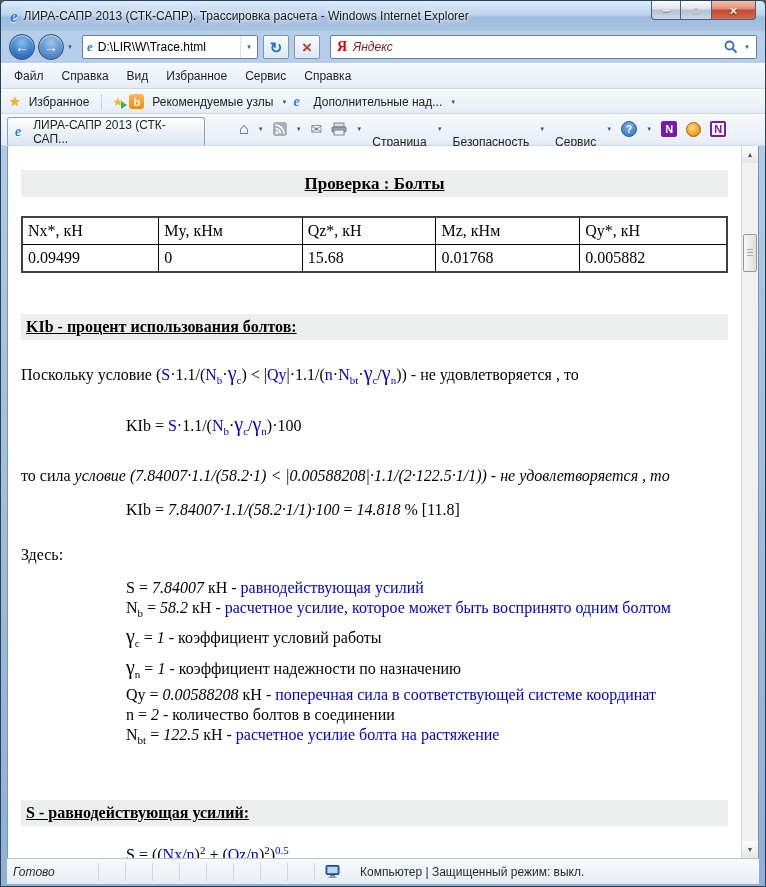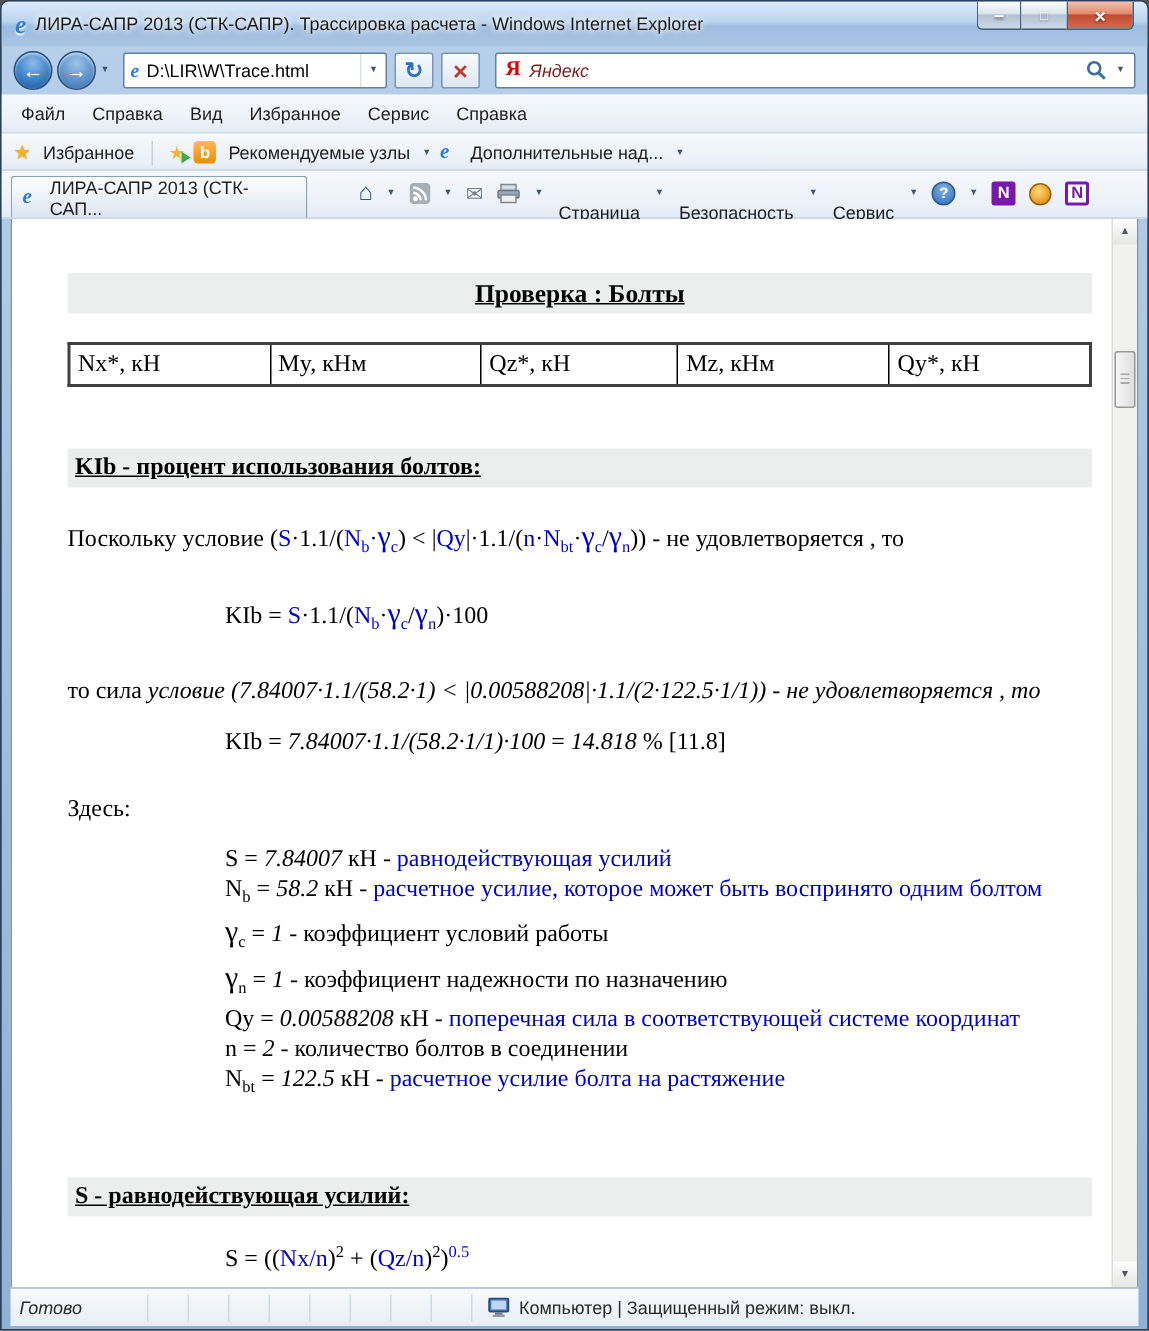--- a/index.html
+++ b/index.html
@@ -78,22 +78,22 @@
     background:radial-gradient(circle at 50% 30%,#7fb0e6,#2f6cb5); border:1px solid #2a5a94;
     color:#fff; font-size:10px; font-weight:bold; display:flex; align-items:center; justify-content:center; }
   .n-icon { width:16px; height:16px; border-radius:2px; background:#7719aa; color:#fff;
     font-weight:bold; font-size:11px; display:flex; align-items:center; justify-content:center; }
   .n-icon.outline { background:#fff; color:#7719aa; border:2px solid #7719aa; }
   .coin-icon { width:15px; height:15px; border-radius:50%;
     background:radial-gradient(circle at 40% 35%,#ffd97a,#e89a1f 70%,#b26d10); border:1px solid #96600f; }
   
   .content { position:relative; height:712px; margin:0 6px; background:#fff;
     border-left:1px solid #7f93a9; border-right:1px solid #7f93a9; display:flex; }
-  .page { flex:1; overflow:hidden; padding:12px 13px; font-family:"Liberation Serif",serif;
-    font-size:16px; color:#000; line-height:1.25;margin-left:24px; }
+  .page { flex:1; overflow:hidden; padding:0 13px; font-family:"Liberation Serif",serif;
+    font-size:16px; color:#000; line-height:1.25; }
   .banner { background:#eceded; padding:3px 5px; font-weight:bold; }
   .banner.center { text-align:center; font-size:17px; }
   .u { text-decoration:underline; }
   table.forces { width:100%; border-collapse:collapse; border:2px solid #404040; }
   table.forces td { border:1px solid #000; padding:3px 5px; height:26px; font-size:16px; }
   .indent { margin-left:105px; }
   .blu { color:#0000cc; }
   .it { font-style:italic; }
   .gam { font-size:20px; font-family:"Liberation Serif",serif; line-height:0; }
   sub { font-size:11px; } sup { font-size:11px; }
@@ -105,21 +105,21 @@
   .sb-thumb { position:absolute; left:1px; width:14px; top:88px; height:38px;
     background:linear-gradient(90deg,#f7f7f7,#dedede); border:1px solid #989898; border-radius:2px; }
   .sb-thumb::after { content:""; position:absolute; left:3px; right:3px; top:14px; height:8px;
     background:repeating-linear-gradient(180deg,#aaa 0 1px,transparent 1px 3px); }
   
   .statusbar { height:26px; margin:0 6px; background:linear-gradient(180deg,#f7fafc,#e8eef5);
     border-top:1px solid #b7c4d2; display:flex; align-items:center; font-size:12px; color:#2a2a2a;
     padding:0 6px; }
   .st-ready { width:86px; height:18px; border-right:1px solid #cfd9e3; display:flex; align-items:center;font-style:italic; }
   .st-cell { width:27px; height:18px; border-right:1px solid #cfd9e3; }
-  .st-zone { display:flex; align-items:center; gap:6px; margin-left:10px; flex:1; }
+  .st-zone { display:flex; align-items:center; gap:20px; margin-left:10px; flex:1; }
   .st-right { display:flex; align-items:center; gap:6px;margin-top:48px; }
   .grip { width:13px; height:13px; margin-left:6px;
     background:repeating-linear-gradient(135deg,transparent 0 3px,#9eb0c2 3px 5px); }
   svg { display:block; }
 </style>
 </head>
 <body>
 
 <div class="window">
 
@@ -228,20 +228,27 @@
       </div>
       <div style="height:19px"></div>
       <table class="forces">
         <tbody>
             <tr>
           <td>Nx*, кН</td>
           <td>My, кНм</td>
           <td>Qz*, кН</td>
           <td>Mz, кНм</td>
           <td>Qy*, кН</td>
+        </tr>
+        <tr>
+          <td>0.09499</td>
+          <td>0</td>
+          <td>15.68</td>
+          <td>0.01768</td>
+          <td>0.005882</td>
         </tr>
       </tbody>
         </table>
       <div style="height:41px"></div>
       <div class="banner">
         <span class="u">KIb - процент использования болтов:</span>
       </div>
       <div style="margin-top:25px"><span>Поскольку условие (</span><span class="blu">S</span><span>·1.1/(</span><span class="blu">N</span><sub class="blu">b</sub><span>·</span><span class="blu gam">γ</span><sub class="blu">c</sub><span>) &lt; |</span><span class="blu">Qy</span><span>|·1.1/(</span><span class="blu">n</span><span>·</span><span class="blu">N</span><sub class="blu">bt</sub><span>·</span><span class="blu gam">γ</span><sub class="blu">c</sub><span>/</span><span class="blu gam">γ</span><sub class="blu">n</sub><span>)) - не удовлетворяется , то</span></div>
       <div class="indent" style="margin-top:28px"><span>KIb = </span><span class="blu">S</span><span>·1.1/(</span><span class="blu">N</span><sub class="blu">b</sub><span>·</span><span class="blu gam">γ</span><sub class="blu">c</sub><span>/</span><span class="blu gam">γ</span><sub class="blu">n</sub><span>)·100</span></div>
       <div style="margin-top:27px"><span>то сила </span><span class="it">условие (7.84007·1.1/(58.2·1) &lt; |0.00588208|·1.1/(2·122.5·1/1)) - не удовлетворяется , то</span></div>

